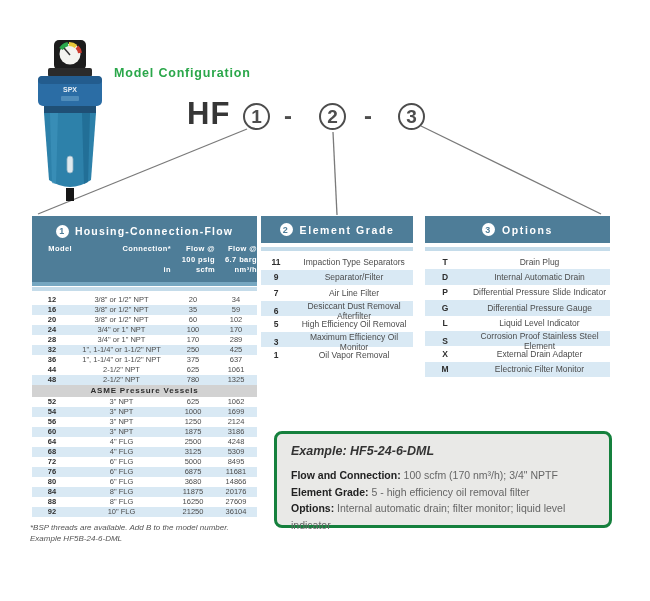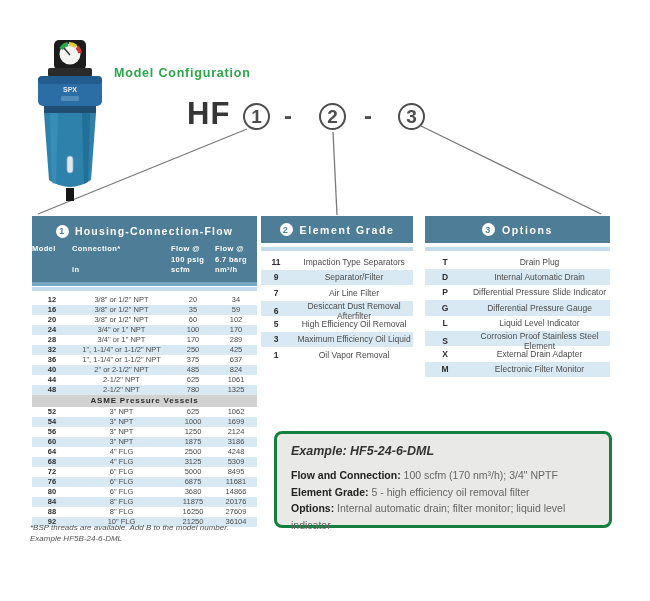--- a/index.html
+++ b/index.html
@@ -32,21 +32,21 @@
   .strip2 { height:4px; background:#c5dcea; margin-top:1px; }
   .trow { display:grid; align-items:center; }
   .trow.alt { background:#d9e9f4; }
 
   
   .t1 { position:absolute; left:32px; top:216px; width:225px; }
   .t1 .thead { padding:5px 0 3px; }
   .t1-title { display:flex; align-items:center; justify-content:center; gap:6px; height:20px;
               font-size:10.5px; font-weight:bold; letter-spacing:1.2px; }
   .t1-cols { display:grid; grid-template-columns:40px 99px 44px 42px; padding:3px 0 3px; }
-  .t1-cols .col { display:flex; flex-direction:column; align-items:flex-start; }
+  .t1-cols .col { display:flex; flex-direction:column; align-items:flex-end; }
   .t1-cols .line { font-size:7.5px; font-weight:bold; line-height:10.5px; height:10.5px; letter-spacing:0.4px; }
   .t1 .trow { grid-template-columns:40px 99px 44px 42px; height:10px; font-size:7.5px; color:#4c4c4c; }
   .t1 .trow span { text-align:center; line-height:10px; }
   .t1 .c-model { font-weight:bold; color:#2e2e2e; }
   .t1-gap { height:4px; background:#fff; }
   .asme-banner { height:12px; background:#d2d2d2; color:#2e2e2e; font-size:8px; font-weight:bold;
                  letter-spacing:0.8px; text-align:center; line-height:12px; }
 
   
   .t2 { position:absolute; left:261px; top:216px; width:152px; }
@@ -181,26 +181,20 @@
           <span class="c-conn">1", 1-1/4" or 1-1/2" NPT</span>
           <span class="c-flow">250</span>
           <span class="c-flow">425</span>
         </div>
         <div class="trow">
           <span class="c-model">36</span>
           <span class="c-conn">1", 1-1/4" or 1-1/2" NPT</span>
           <span class="c-flow">375</span>
           <span class="c-flow">637</span>
         </div>
-        <div class="trow alt">
-          <span class="c-model">40</span>
-          <span class="c-conn">2" or 2-1/2" NPT</span>
-          <span class="c-flow">485</span>
-          <span class="c-flow">824</span>
-        </div>
         <div class="trow">
           <span class="c-model">44</span>
           <span class="c-conn">2-1/2" NPT</span>
           <span class="c-flow">625</span>
           <span class="c-flow">1061</span>
         </div>
         <div class="trow alt">
           <span class="c-model">48</span>
           <span class="c-conn">2-1/2" NPT</span>
           <span class="c-flow">780</span>
@@ -308,21 +302,21 @@
         <div class="trow alt">
           <span class="c-grade">6</span>
           <span class="c-label">Desiccant Dust Removal Afterfilter</span>
         </div>
         <div class="trow">
           <span class="c-grade">5</span>
           <span class="c-label">High Efficiency Oil Removal</span>
         </div>
         <div class="trow alt">
           <span class="c-grade">3</span>
-          <span class="c-label">Maximum Efficiency Oil Liquid</span>
+          <span class="c-label">Maximum Efficiency Oil Monitor</span>
         </div>
         <div class="trow">
           <span class="c-grade">1</span>
           <span class="c-label">Oil Vapor Removal</span>
         </div>
       </div>
   </div>
 
   <div class="t3">
     <div class="thead t23-head">

